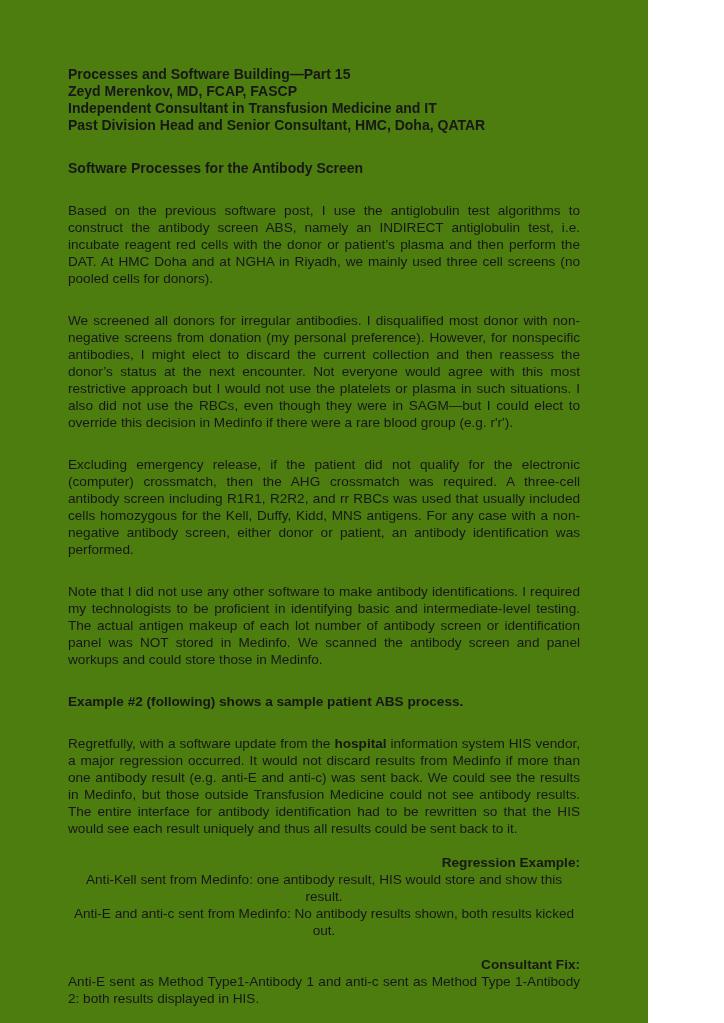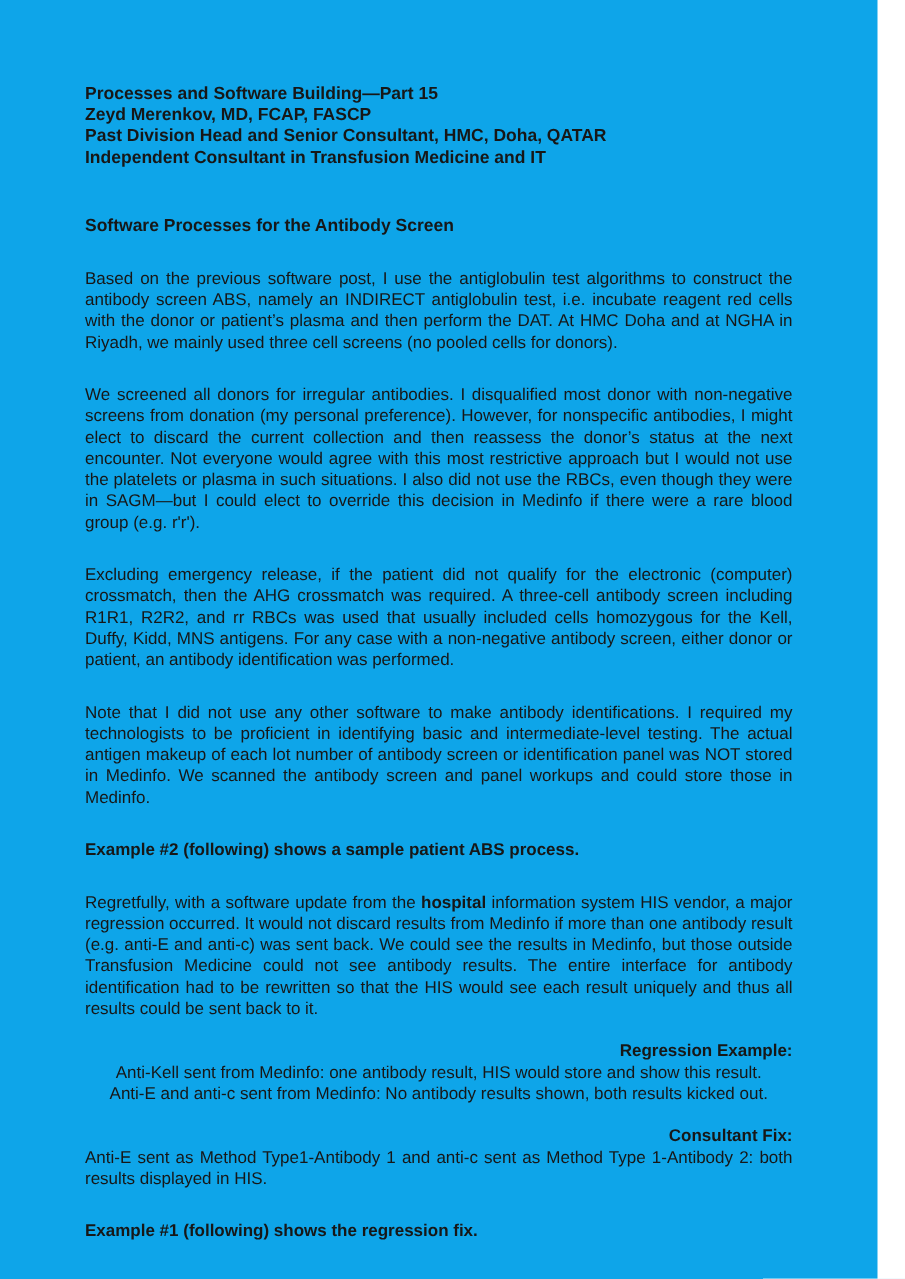--- a/index.html
+++ b/index.html
@@ -2,40 +2,40 @@
 <html><head>
 <meta charset="utf-8">
 <style>
   html, body {
     margin: 0;
     padding: 0;
     background: #ffffff;
   }
   .page {
     position: relative;
-    width: 702px;
+    width: 648px;
     height: 1023px;
-    background: #0ea5e9;
+    background: #4d7c0f;
     box-sizing: border-box;
     padding: 66px 68px 0 68px;
     font-family: "Liberation Sans", "DejaVu Sans", sans-serif;
     color: #171717;
     font-size: 13.6px;
     line-height: 17px;
     overflow: hidden;
   }
   .title-block div {
     font-weight: bold;
     font-size: 14px;
     line-height: 17px;
   }
   .h1 {
     font-weight: bold;
     font-size: 14px;
-    margin-top: 38px;
+    margin-top: 26px;
   }
   p.body {
     margin: 25px 0 0 0;
     text-align: justify;
   }
   .subhead {
     font-weight: bold;
     margin-top: 17px;
     text-align: right;
   }
@@ -46,22 +46,22 @@
   b { font-weight: bold; }
 </style>
 </head>
 <body>
 
 <div class="page">
 
   <div class="title-block">
     <div>Processes and Software Building—Part 15</div>
     <div>Zeyd Merenkov, MD, FCAP, FASCP</div>
+    <div>Independent Consultant in Transfusion Medicine and IT</div>
     <div>Past Division Head and Senior Consultant, HMC, Doha, QATAR</div>
-    <div>Independent Consultant in Transfusion Medicine and IT</div>
   </div>
 
   <div class="h1">Software Processes for the Antibody Screen</div>
 
   <p class="body">Based on the previous software post, I use the antiglobulin test algorithms to construct the antibody screen ABS, namely an INDIRECT antiglobulin test, i.e. incubate reagent red cells with the donor or patient’s plasma and then perform the DAT.  At HMC Doha and at NGHA in Riyadh, we mainly used three cell screens (no pooled cells for donors).</p>
 
   <p class="body">We screened all donors for irregular antibodies.  I disqualified most donor with non-negative screens from donation (my personal preference).  However, for nonspecific antibodies, I might elect to discard the current collection and then reassess the donor’s status at the next encounter.  Not everyone would agree with this most restrictive approach but I would not use the platelets or plasma in such situations.  I also did not use the RBCs, even though they were in SAGM—but I could elect to override this decision in Medinfo if there were a rare blood group (e.g. r'r').</p>
 
 
   <p class="body">Excluding emergency release, if the patient did not qualify for the electronic (computer) crossmatch, then the AHG crossmatch was required.  A three-cell antibody screen including R1R1, R2R2, and rr RBCs was used that usually included cells homozygous for the Kell, Duffy, Kidd, MNS antigens.  For any case with a non-negative antibody screen, either donor or patient, an antibody identification was performed.</p>

